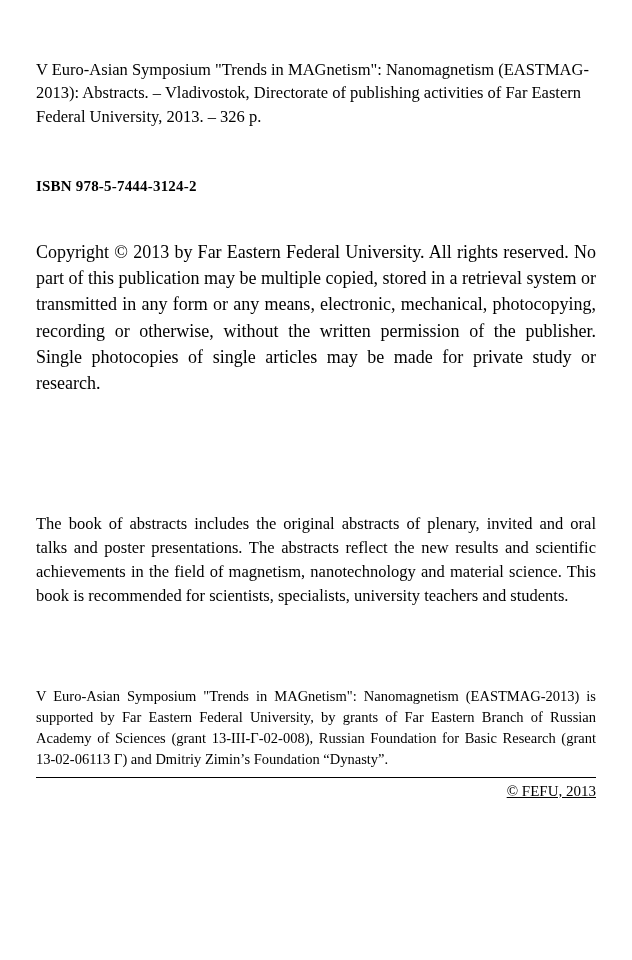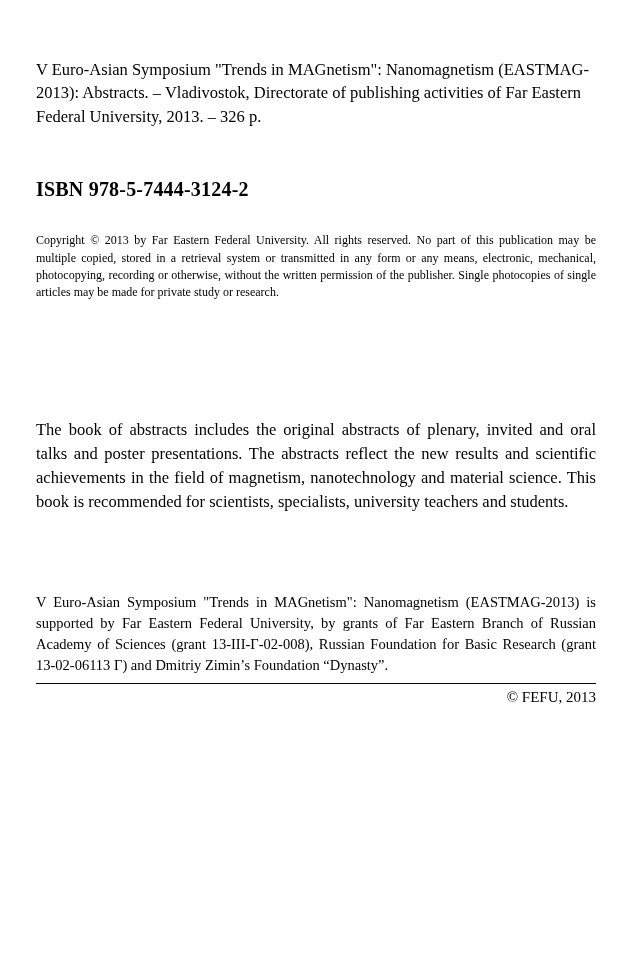--- a/index.html
+++ b/index.html
@@ -24,27 +24,27 @@
   p { margin: 0; }
 
   .biblio {
     padding-top: 58px;
     font-size: 16.5px;
     line-height: 1.42;
     text-align: left;
   }
   .isbn {
     margin-top: 50px;
-    font-size: 20px;
+    font-size: 15px;
     font-weight: bold;
     letter-spacing: 0.2px;
   }
   .copyright {
-    margin-top: 31px;
-    font-size: 12px;
+    margin-top: 44px;
+    font-size: 18px;
     line-height: 1.45;
     text-align: justify;
   }
   .annotation {
     margin-top: 116px;
     font-size: 16.5px;
     line-height: 1.45;
     text-align: justify;
   }
   .support {
@@ -55,20 +55,21 @@
   }
   .divider {
     border: none;
     border-top: 1.6px solid #000000;
     margin: 7px 0 3px 0;
   }
   .fefu {
     font-size: 15px;
     text-align: right;
     line-height: 1.4;
+    text-decoration: underline;
   }
 </style>
 </head>
 <body>
 
 <div class="page">
 
   <p class="biblio">V Euro-Asian Symposium "Trends in MAGnetism": Nanomagnetism (EASTMAG-2013): Abstracts. – Vladivostok, Directorate of publishing activities of Far Eastern Federal University, 2013. – 326 p.</p>
 
   <p class="isbn">ISBN 978-5-7444-3124-2</p>

